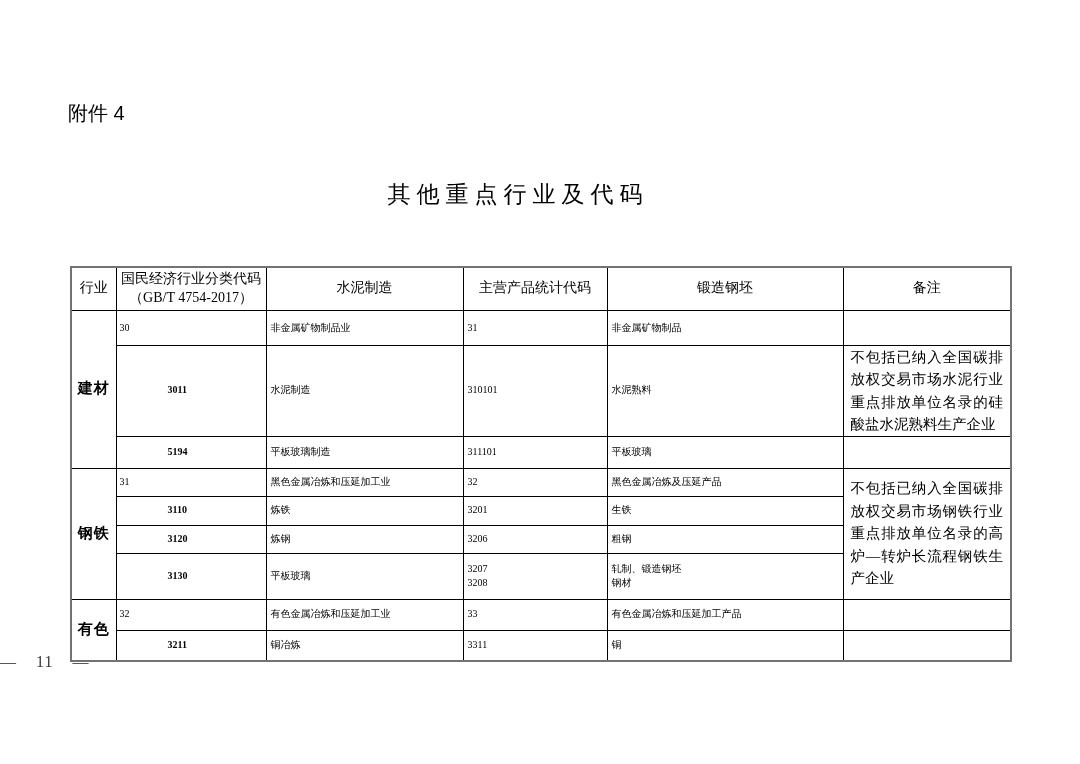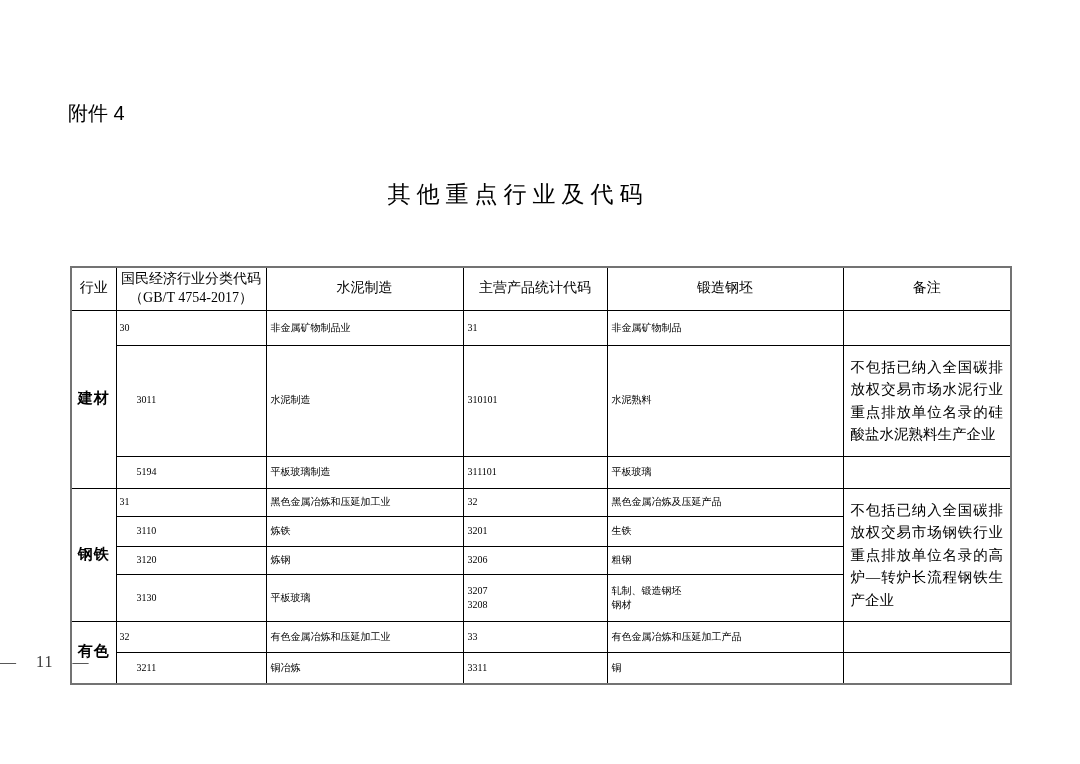--- a/index.html
+++ b/index.html
@@ -62,25 +62,25 @@
   }
   td.industry-cell {
     text-align: center;
     font-weight: bold;
     font-size: 15px;
     letter-spacing: 1px;
     padding: 2px 1px;
     margin-left: 28px;
   }
   td.code-cell { padding-left: 3px; }
-  td.code-cell.sub { padding-left: 20px; }
+  td.code-cell.sub { padding-left: 51px; font-weight: bold; }
   td.remark-cell {
     font-size: 14.5px;
     line-height: 1.55;
-    padding: 10px 7px;
+    padding: 0 7px;
     text-align: justify;
     text-align-last: left;
   }
   .page-footer {
     position: absolute;
     left: 0;
     right: 0;
     top: 653px;
     font-size: 16px;
     color: #3a3a3a;

